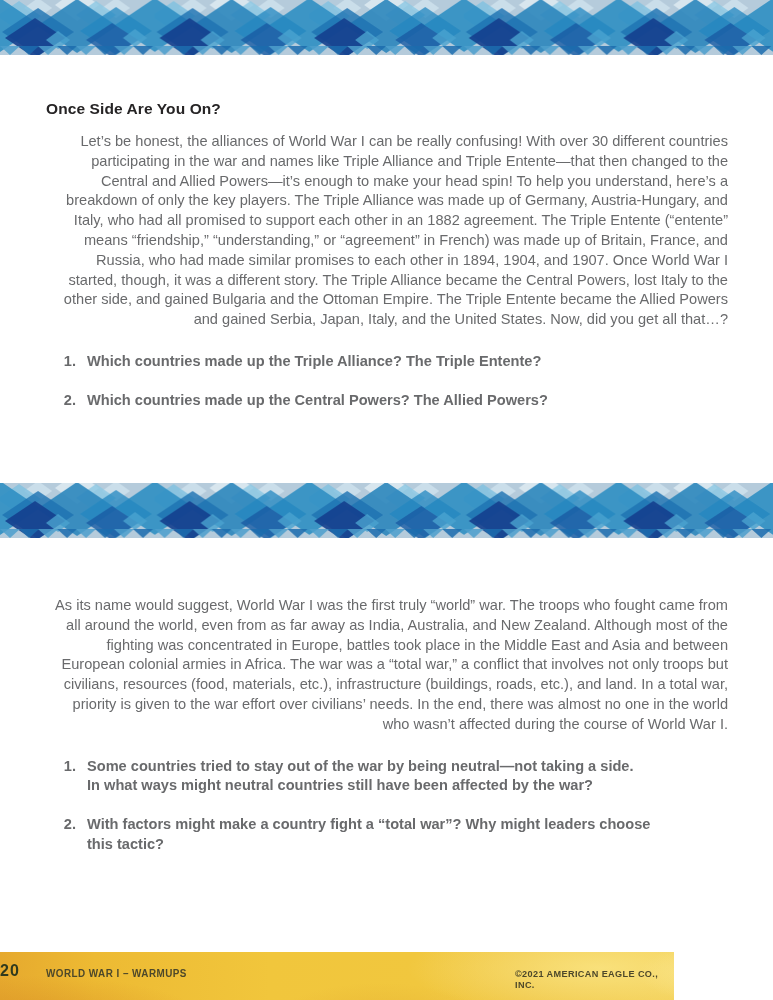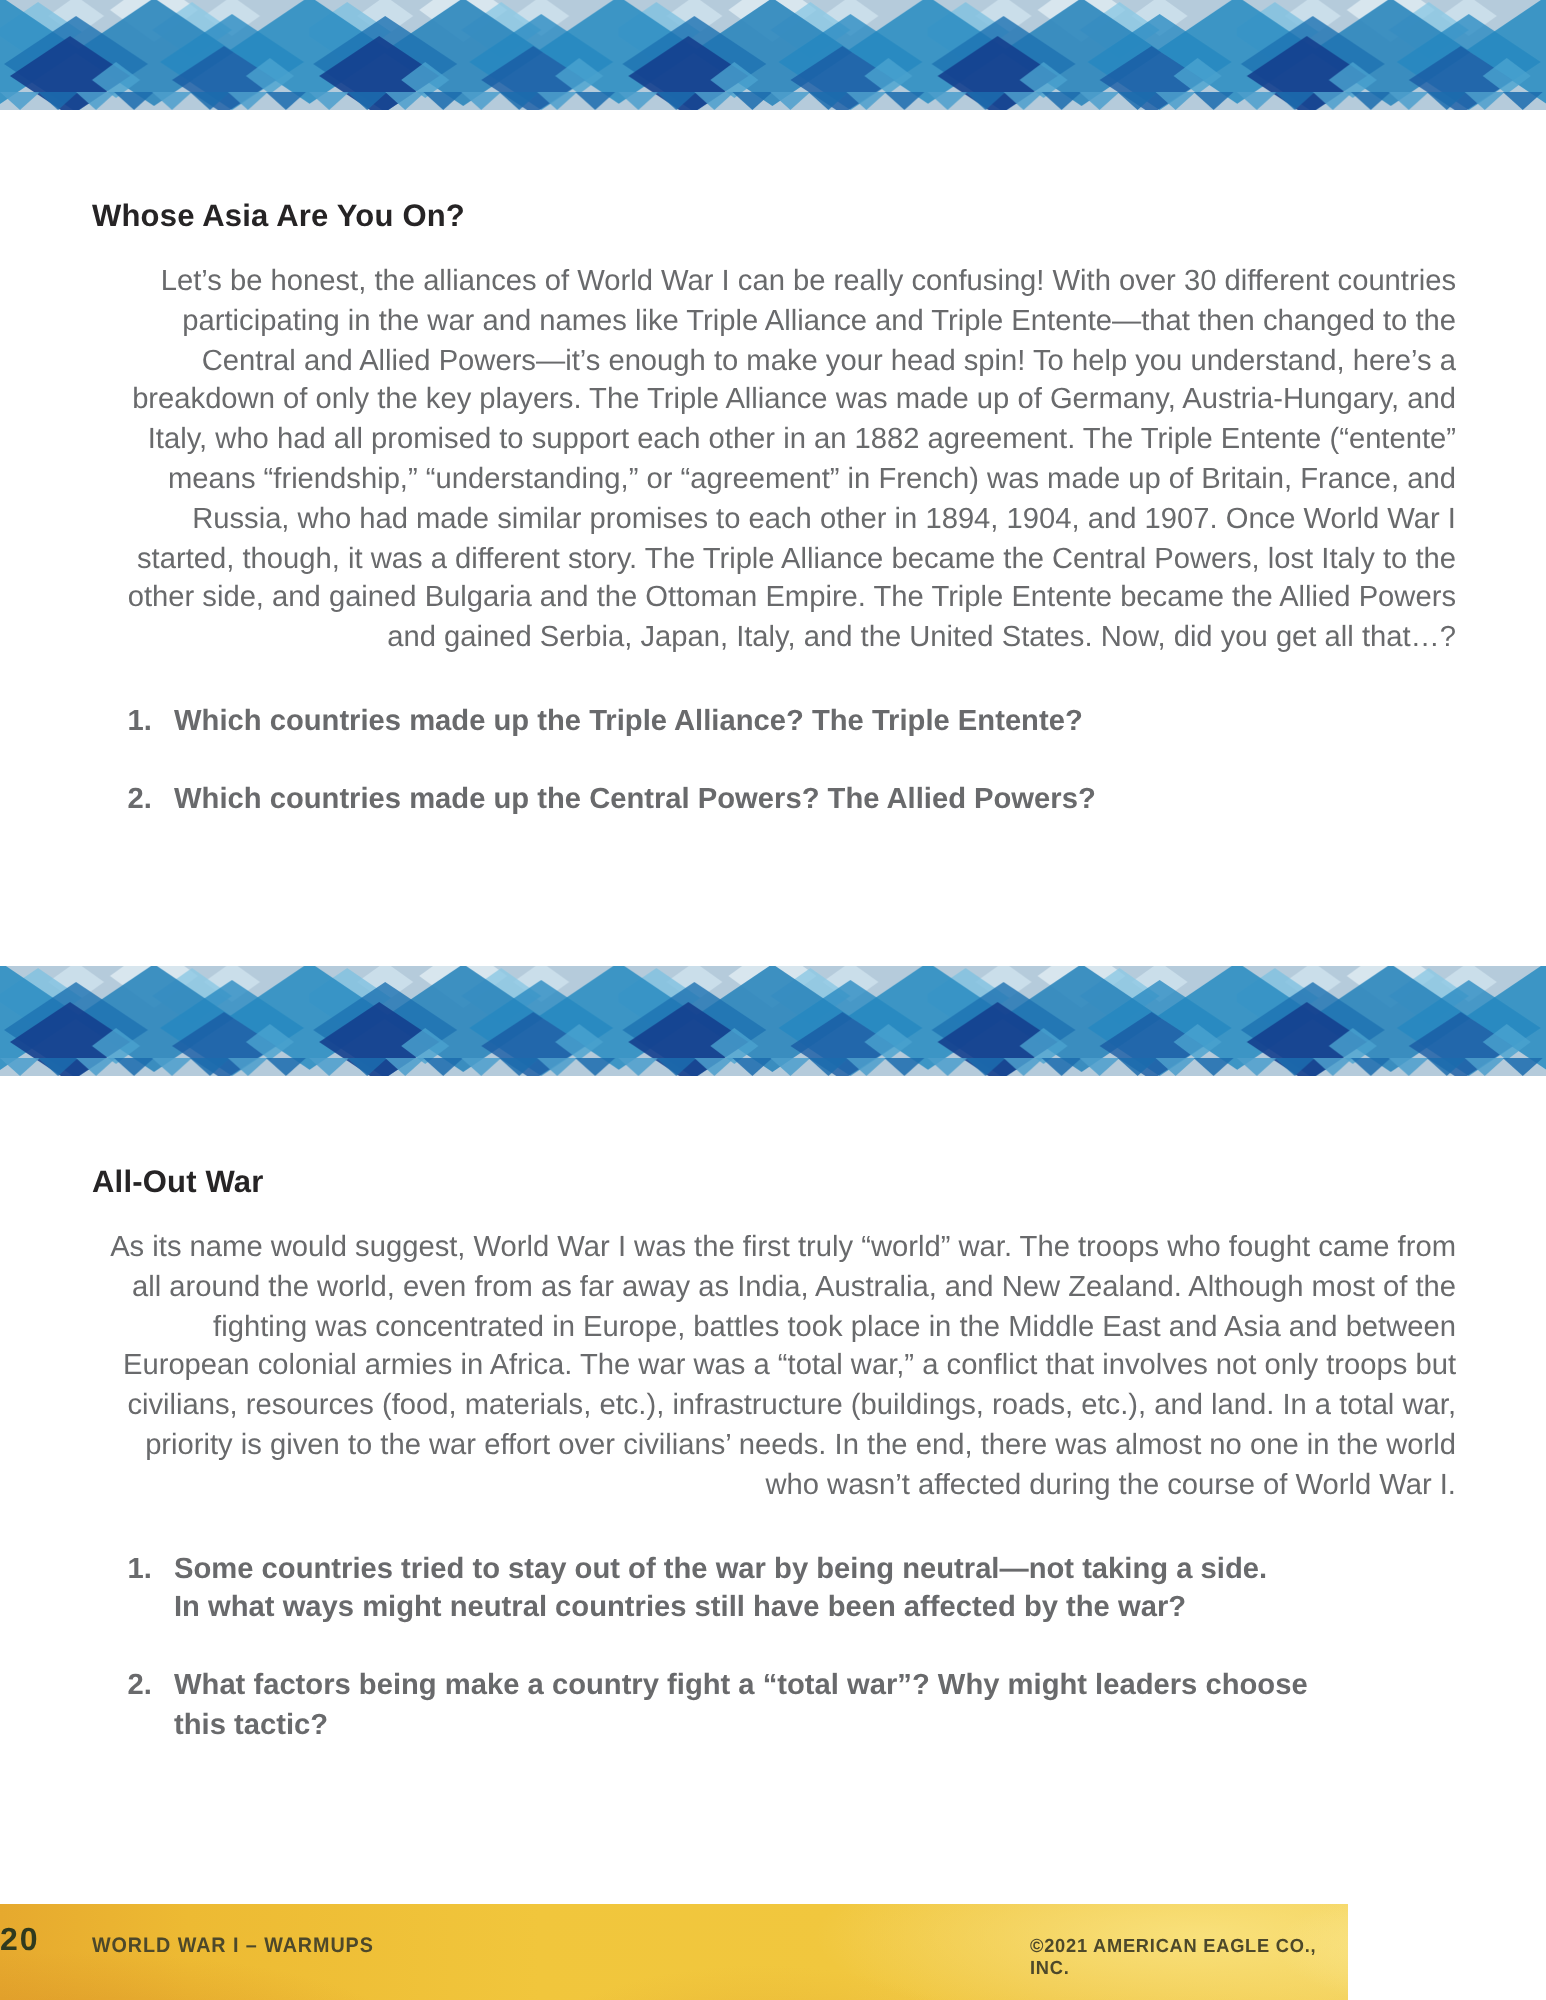--- a/index.html
+++ b/index.html
@@ -90,21 +90,21 @@
       <polygon points="76,46 96,46 86,55" fill="#4d9fcd" opacity="0.85"></polygon>
       <polygon points="95,46 115,46 105,55" fill="#1b6cae" opacity="0.85"></polygon>
       <polygon points="114,46 134,46 124,55" fill="#4d9fcd" opacity="0.85"></polygon>
       <polygon points="133,46 153,46 143,55" fill="#1b6cae" opacity="0.85"></polygon>
     </pattern>
   </defs>
   <rect width="773" height="55" fill="url(#geoA)"></rect>
 </svg>
 
 <div class="section" id="section-1">
-  <h2>Whose Asia Are You On?</h2>
+  <h2>Once Side Are You On?</h2>
   <p>Let’s be honest, the alliances of World War I can be really confusing! With over 30 different countries participating in the war and names like Triple Alliance and Triple Entente—that then changed to the Central and Allied Powers—it’s enough to make your head spin! To help you understand, here’s a breakdown of only the key players. The Triple Alliance was made up of Germany, Austria-Hungary, and Italy, who had all promised to support each other in an 1882 agreement. The Triple Entente (“entente” means “friendship,” “understanding,” or “agreement” in French) was made up of Britain, France, and Russia, who had made similar promises to each other in 1894, 1904, and 1907. Once World War I started, though, it was a different story. The Triple Alliance became the Central Powers, lost Italy to the other side, and gained Bulgaria and the Ottoman Empire. The Triple Entente became the Allied Powers and gained Serbia, Japan, Italy, and the United States. Now, did you get all that…?</p>
   <ol>
     <li class="q-item">Which countries made up the Triple Alliance? The Triple Entente?</li>
     <li class="q-item">Which countries made up the Central Powers? The Allied Powers?</li>
   </ol>
 </div>
 
 <svg id="band-mid" class="band" viewBox="0 0 773 55" preserveAspectRatio="none" xmlns="http://www.w3.org/2000/svg">
   <defs>
     <pattern id="geoB" patternUnits="userSpaceOnUse" width="154.6" height="55">
@@ -130,26 +130,25 @@
       <polygon points="76,46 96,46 86,55" fill="#4d9fcd" opacity="0.85"></polygon>
       <polygon points="95,46 115,46 105,55" fill="#1b6cae" opacity="0.85"></polygon>
       <polygon points="114,46 134,46 124,55" fill="#4d9fcd" opacity="0.85"></polygon>
       <polygon points="133,46 153,46 143,55" fill="#1b6cae" opacity="0.85"></polygon>
     </pattern>
   </defs>
   <rect width="773" height="55" fill="url(#geoB)"></rect>
 </svg>
 
 <div class="section" id="section-2">
-  <h2>All-Out War</h2>
   <p>As its name would suggest, World War I was the first truly “world” war. The troops who fought came from all around the world, even from as far away as India, Australia, and New Zealand. Although most of the fighting was concentrated in Europe, battles took place in the Middle East and Asia and between European colonial armies in Africa. The war was a “total war,” a conflict that involves not only troops but civilians, resources (food, materials, etc.), infrastructure (buildings, roads, etc.), and land. In a total war, priority is given to the war effort over civilians’ needs. In the end, there was almost no one in the world who wasn’t affected during the course of World War I.</p>
   <ol>
     <li class="q-item">Some countries tried to stay out of the war by being neutral—not taking a side.
 In what ways might neutral countries still have been affected by the war?</li>
-    <li class="q-item">What factors being make a country fight a “total war”? Why might leaders choose
+    <li class="q-item">With factors might make a country fight a “total war”? Why might leaders choose
 this tactic?</li>
   </ol>
 </div>
 
 <div id="footer">
   <div class="fx" id="fx-light-right"></div>
   <div class="fx" id="fx-light-far"></div>
   <div class="fx" id="fx-dark-left"></div>
   <div class="fx" id="fx-dark-mid"></div>
   <div id="footer-left">WORLD WAR I – WARMUPS</div>

